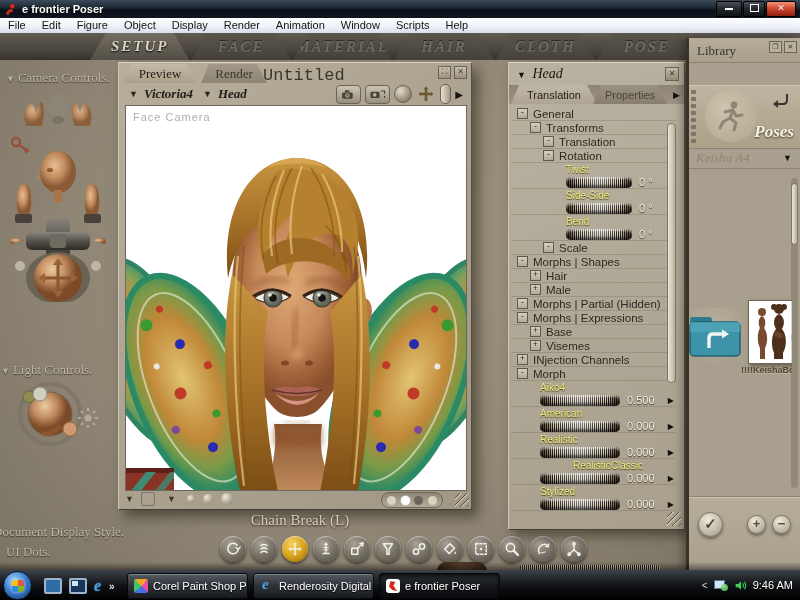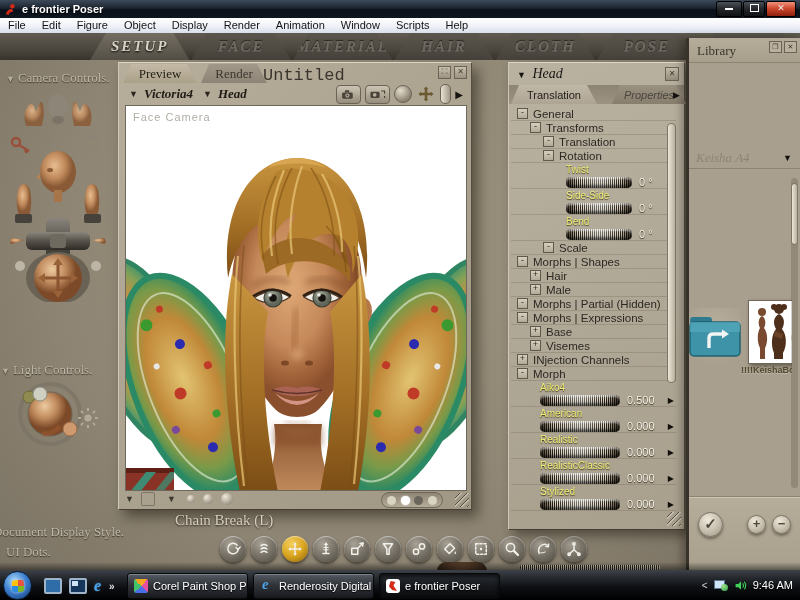--- a/index.html
+++ b/index.html
@@ -77,21 +77,21 @@
   .pbottom{position:absolute;left:0;bottom:0;width:100%;height:20px;display:flex;align-items:center;}
   .sq-icon{width:12px;height:12px;border:1px solid #7d7567;border-radius:2px;background:transparent;margin-left:4px;}
   .mini-ball{border-radius:50%;background:radial-gradient(circle at 35% 30%,#efe9da,#9a9181 75%,#6a6254);margin-left:8px;}
   .track-pill{position:absolute;right:28px;top:3px;width:60px;height:14px;border-radius:8px;
     background:linear-gradient(180deg,#8f8676,#b4ab99);border:1px solid #6f6859;
     display:flex;align-items:center;justify-content:space-evenly;}
   .dotb{width:9px;height:9px;border-radius:50%;}
   .grip{position:absolute;right:2px;bottom:2px;width:14px;height:14px;
     background:repeating-linear-gradient(135deg,transparent 0 3px,rgba(70,60,45,.8) 3px 4px,rgba(255,255,255,.35) 4px 5px);}
   
-  .tool-status{position:absolute;left:175px;top:479px;width:250px;text-align:left;
+  .tool-status{position:absolute;left:175px;top:479px;width:250px;text-align:center;
     font-family:"Liberation Serif",serif;font-size:15px;color:#d6cfc1;text-shadow:0 1px 2px rgba(30,20,8,.9);}
   .toolbar{position:absolute;left:0;top:0;width:0;height:0;}
   .tool{position:absolute;top:503px;width:26px;height:26px;border-radius:50%;border:none;padding:0;
     background:radial-gradient(circle at 38% 30%,#a8a296 0%,#7c766b 45%,#4e4a42 100%);
     box-shadow:0 2px 3px rgba(20,15,8,.6),inset 0 1px 1px rgba(255,255,255,.5);}
   .tool svg{width:18px;height:18px;margin-top:3px;stroke:#f2f0ea;fill:none;stroke-width:2;stroke-linecap:round;stroke-linejoin:round;}
   .tool.active{background:radial-gradient(circle at 38% 30%,#f4cf5e 0%,#d9a520 50%,#8a6208 100%);}
   .knurl-strip{position:absolute;left:520px;top:532px;width:140px;height:5px;border-radius:2px;
     background:repeating-linear-gradient(90deg,#2a241c 0 1px,#cfc8b6 1px 2px);}
   .half-dial{position:absolute;left:437px;top:529px;width:50px;height:9px;border-radius:25px 25px 0 0;
@@ -106,21 +106,21 @@
   .params-title{position:absolute;left:8px;top:3px;font-family:"Liberation Serif",serif;
     font-style:italic;font-weight:normal;font-size:14px;color:#171511;}
   .params-title .tri{color:#171511;}
   .params-close{position:absolute;right:5px;top:4px;width:12px;height:12px;border:1px solid #6a6356;
     background:linear-gradient(180deg,#c3bbaa,#948b7a);font-size:8px;line-height:11px;text-align:center;color:#3f3a30;}
   .params-tabs{position:absolute;left:0;top:22px;width:100%;height:19px;
     background:linear-gradient(180deg,#8d8474,#9c9383);}
   .params-tab{position:absolute;top:0;height:19px;clip-path:polygon(8px 0,calc(100% - 10px) 0,100% 100%,0 100%);
     display:flex;align-items:center;justify-content:center;font-size:11px;}
   .params-tab.active{left:2px;width:86px;background:linear-gradient(180deg,#c0b8a6,#aea494);color:#26221b;}
-  .params-tab.inactive{left:103px;width:74px;background:linear-gradient(180deg,#9a9181,#877e6e);color:#4a453c;font-style:italic;}
+  .params-tab.inactive{left:84px;width:74px;background:linear-gradient(180deg,#9a9181,#877e6e);color:#4a453c;}
   .params-tab-more{position:absolute;right:4px;top:5px;font-size:9px;color:#141210;}
   .params-body{position:absolute;left:2px;top:44px;width:165px;height:418px;overflow:hidden;}
   .p-row{height:14px;display:flex;align-items:center;gap:5px;color:#2c2822;font-size:11.5px;
     border-bottom:1px solid rgba(120,110,90,.35);box-sizing:border-box;}
   .expander{width:9px;height:9px;border:1px solid #5f584c;background:linear-gradient(180deg,#d6cfbe,#b3aa98);
     font-size:9px;line-height:7px;text-align:center;color:#33302a;flex:none;}
   .p-dial,.p-lonely{padding-top:2px;border-bottom:1px solid rgba(120,110,90,.35);box-sizing:border-box;}
   .p-dial{height:26px;}
   .p-lonely{height:15px;}
   .d-label{font-size:10px;color:#ecec72;text-shadow:0 1px 1px rgba(40,30,10,.8);line-height:10px;}
@@ -825,21 +825,21 @@
             </div>
           </div>
           <div class="p-dial" style="padding-left: 29px;">
             <div class="d-label">Realistic</div>
             <div class="d-line">
               <div class="dial"></div>
               <span class="d-value">0.000</span>
               <span class="d-arrow">▶</span>
             </div>
           </div>
-          <div class="p-dial" style="padding-left: 29px;">
+          <div class="p-dial" style="padding-left: 29px; text-align: center;">
             <div class="d-label">RealisticClassic</div>
             <div class="d-line">
               <div class="dial"></div>
               <span class="d-value">0.000</span>
               <span class="d-arrow">▶</span>
             </div>
           </div>
           <div class="p-dial" style="padding-left: 29px;">
             <div class="d-label">Stylized</div>
             <div class="d-line">
@@ -853,20 +853,42 @@
       <div class="grip"></div>
     </div>
 
     <div class="library">
       <div class="lib-top">
         <div class="lib-title">Library</div>
         <div class="lib-top-icons">
           <div class="lti">❐</div>
           <div class="lti">✕</div>
         </div>
+      </div>
+      <div class="lib-header">
+        <div class="filmstrip">
+            <i></i>
+            <i></i>
+            <i></i>
+            <i></i>
+            <i></i>
+            <i></i>
+            <i></i>
+            <i></i>
+          </div>
+        <div class="poses-circle">
+            <svg viewBox="0 0 34 34">
+              <use href="#sym-runman"></use>
+            </svg>
+          </div>
+        <svg class="corner-arrow" viewBox="0 0 18 16">
+            <path d="M15,2 L15,8 Q15,12 11,12 L4,12" stroke="#3a362e" stroke-width="2" fill="none"></path>
+            <path d="M6,8 L1,12 L6,16 Z" fill="#3a362e"></path>
+          </svg>
+        <div class="lib-cat">Poses</div>
       </div>
       <div class="lib-collection">
         <div class="coll-label">Keisha A4</div>
         <div class="coll-arrow">▼</div>
       </div>
       <div class="lib-items">
           <div class="lib-folder">
             <svg viewBox="0 0 52 44">
               <use href="#sym-folder-up"></use>
             </svg>

